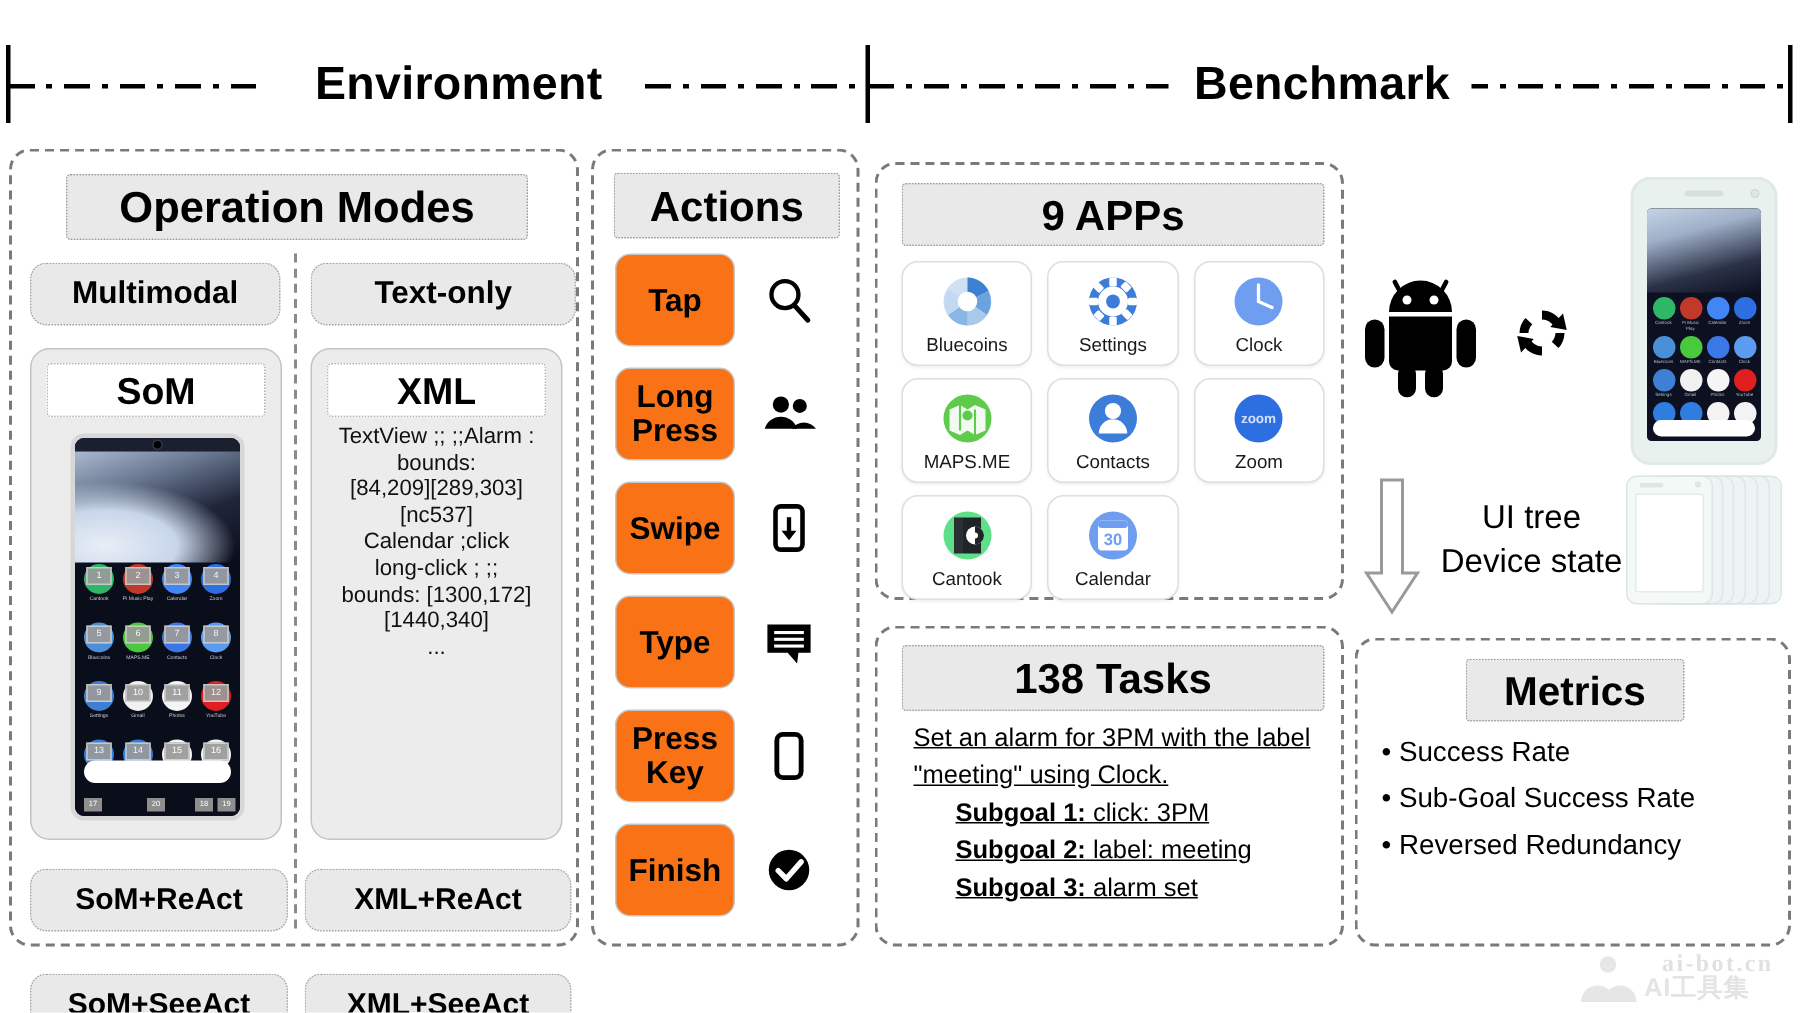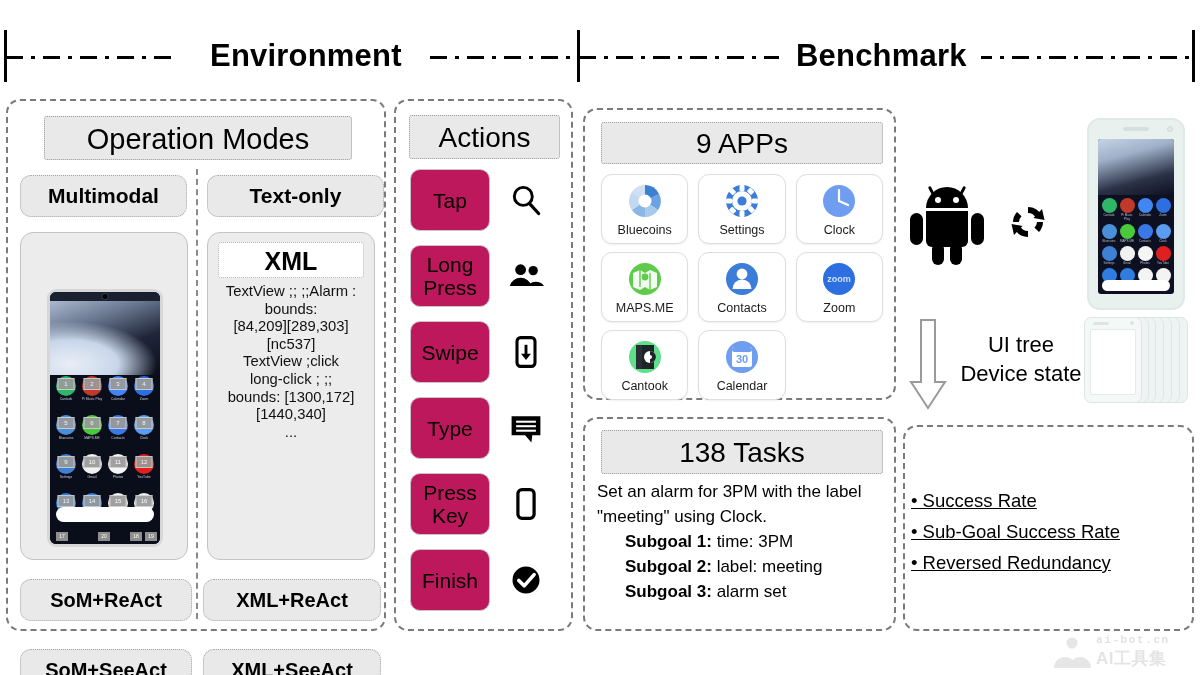--- a/index.html
+++ b/index.html
@@ -35,21 +35,21 @@
   .panel {
     position:absolute;
     border:2px dashed #7a7a7a;
     border-radius:14px;
     background:#fff;
   }
   .panel-title {
     background:#e9e9e9;
     border:1.5px dotted #9a9a9a;
     border-radius:3px;
-    font-weight:normal;
+    font-weight:bold;
     text-align:center;
     color:#000;
     white-space:nowrap;
   }
 
   
   #panel-modes { left:6px; top:99px; width:380px; height:532px; }
   #modes-title {
     left:36px; top:15px; position:absolute; width:308px; height:44px;
     font-size:29px; line-height:44px;
@@ -129,23 +129,23 @@
   .som-navbtn { position:absolute; bottom:3px; background:#8e8e8e; color:#fff;
                 font-size:5px; line-height:9px; height:9px; width:12px; text-align:center;}
 
   
   #panel-actions { left:394px; top:99px; width:179px; height:532px; }
   #actions-title { left:13px; top:14px; position:absolute; width:151px; height:44px;
                    font-size:28px; line-height:44px; }
   .act-row { position:absolute; left:0; width:179px; height:62px; }
   .act-btn {
     position:absolute; left:14px; top:0; width:80px; height:100%;
-    background:#be185d; border:1.5px solid #c6c6c6; border-radius:10px;
+    background:#f97316; border:1.5px solid #c6c6c6; border-radius:10px;
     display:flex; flex-direction:column; align-items:center; justify-content:center;
-    font-weight:normal; font-size:21px; line-height:23px; text-align:center;
+    font-weight:bold; font-size:21px; line-height:23px; text-align:center;
   }
   .act-ico { position:absolute; left:104px; top:0; width:52px; height:100%;
              display:flex; align-items:center; justify-content:center; }
 
   
   #panel-apps { left:583px; top:108px; width:313px; height:292px; }
   #apps-title { left:16px; top:12px; position:absolute; width:282px; height:42px;
                 font-size:28px; line-height:42px; }
   .apps-grid { position:absolute; left:16px; top:64px; width:282px;
                display:grid; grid-template-columns:repeat(3,1fr); gap:8px 10px; }
@@ -155,31 +155,31 @@
     align-items:center; justify-content:center; gap:2px;
     box-shadow:0 1px 2px rgba(0,0,0,.06);
   }
   .app-ico { width:40px; height:40px; position:relative; }
   .app-name { font-size:12.5px; color:#1a1a1a; }
 
   
   #panel-tasks { left:583px; top:417px; width:313px; height:214px; }
   #tasks-title { left:16px; top:11px; position:absolute; width:282px; height:44px;
                  font-size:28px; line-height:44px; }
-  .task-body { position:absolute; left:12px; right:8px; top:60px;
-               font-size:17px; line-height:25px; }
+  .task-body { position:absolute; left:24px; right:8px; top:60px;
+               font-size:17px; line-height:25px;text-decoration:underline; }
   .task-desc { text-align:left; }
   .subgoal { margin-left:28px; }
   .subgoal b { font-weight:bold; }
 
   
   #panel-metrics { left:903px; top:425px; width:291px; height:206px; }
   #metrics-title { left:72px; top:12px; position:absolute; width:146px; height:42px;
                    font-size:27px; line-height:42px; }
-  .metric-list { position:absolute; left:6px; top:58px; right:6px;text-decoration:underline; }
+  .metric-list { position:absolute; left:16px; top:58px; right:6px; }
   .metric-item { font-size:18.5px; line-height:31px; white-space:nowrap; }
 
   
   .device-phone {
     position:absolute; left:1087px; top:118px; width:98px; height:192px;
     background:#e9f1ef; border:2px solid #dfe9e7; border-radius:13px;
   }
   .dp-speaker { position:absolute; left:50%; transform:translateX(-50%); top:7px;
                 width:26px; height:4px; border-radius:2px; background:#d4e0de; }
   .dp-cam { position:absolute; right:10px; top:6px; width:6px;height:6px;border-radius:50%;
@@ -210,22 +210,22 @@
 
   .down-arrow { position:absolute; left:908px; top:318px; width:40px; height:92px; }
   .dev-state-text {
     position:absolute; left:946px; top:330px; width:150px;
     font-size:22px; line-height:29px; text-align:center; color:#000;
   }
 
   
   .watermark { position:absolute; left:1052px; top:634px; width:140px; height:36px;
                opacity:.85; }
-  .wm-txt1 { position:absolute; left:44px; top:0px; font-size:11px;
-             letter-spacing:1.6px; color:#dcdcdc; font-family:Liberation Mono, monospace; font-weight:bold;}
+  .wm-txt1 { position:absolute; left:56px; top:0px; font-size:16px;
+             letter-spacing:1.6px; color:#dcdcdc; font-family:Liberation Serif, serif; font-weight:bold;}
   .wm-txt2 { position:absolute; left:44px; top:13px; font-size:17px; font-weight:bold;
              color:#e0e0e0; letter-spacing:.5px;}
 </style>
 </head>
 <body>
 
 <div class="header">
   <div class="vcap" style="left:4px;"></div>
   <div class="vcap" style="left:577px;"></div>
   <div class="vcap" style="left:1192px;"></div>
@@ -240,20 +240,21 @@
 </div>
 
 <div class="panel" id="panel-modes">
   <div class="panel-title" id="modes-title">Operation Modes</div>
   <div class="modes-divider"></div>
 
   <div class="mode-pill" id="pill-multimodal">Multimodal</div>
   <div class="mode-pill" id="pill-textonly">Text-only</div>
 
   <div class="mode-card" id="card-som">
+    <div class="card-label">SoM</div>
     <div class="som-phone">
       <div class="som-status"></div>
       <div class="som-notch"></div>
       <div class="som-wall"></div>
       <div class="som-grid" id="som-grid">
           <div class="som-app">
             <div class="som-ic" style="background: rgb(47, 183, 104);"></div>
             <div class="som-cap">Cantook</div>
             <div class="som-mark">1</div>
           </div>
@@ -343,21 +344,21 @@
     </div>
   </div>
 
   <div class="mode-card" id="card-xml">
     <div class="card-label">XML</div>
     <div class="xml-text" id="xml-text">
         <div>TextView ;; ;;Alarm :</div>
         <div>bounds:</div>
         <div>[84,209][289,303]</div>
         <div>[nc537]</div>
-        <div>TextView ;click</div>
+        <div>Calendar ;click</div>
         <div>long-click ; ;;</div>
         <div>bounds: [1300,172]</div>
         <div>[1440,340]</div>
         <div>...</div>
       </div>
   </div>
 
   <div class="mode-pill" id="pill-som-react">SoM+ReAct</div>
   <div class="mode-pill" id="pill-xml-react">XML+ReAct</div>
   <div class="mode-pill" id="pill-som-see">SoM+SeeAct</div>
@@ -529,28 +530,29 @@
         <div class="app-name">Calendar</div>
       </div>
     </div>
 </div>
 
 <div class="panel" id="panel-tasks">
   <div class="panel-title" id="tasks-title">138 Tasks</div>
   <div class="task-body">
     <div class="task-desc">Set an alarm for 3PM with the label "meeting" using Clock.</div>
     <div id="subgoals">
-        <div class="subgoal"><b>Subgoal 1:</b><span> time: 3PM</span></div>
+        <div class="subgoal"><b>Subgoal 1:</b><span> click: 3PM</span></div>
         <div class="subgoal"><b>Subgoal 2:</b><span> label: meeting</span></div>
         <div class="subgoal"><b>Subgoal 3:</b><span> alarm set</span></div>
       </div>
   </div>
 </div>
 
 <div class="panel" id="panel-metrics">
+  <div class="panel-title" id="metrics-title">Metrics</div>
   <div class="metric-list" id="metric-list">
       <div class="metric-item">• Success Rate</div>
       <div class="metric-item">• Sub-Goal Success Rate</div>
       <div class="metric-item">• Reversed Redundancy</div>
     </div>
 </div>
 
 <div class="android">
   <svg viewBox="0 0 74 82" width="74" height="82">
     <g fill="#000">

